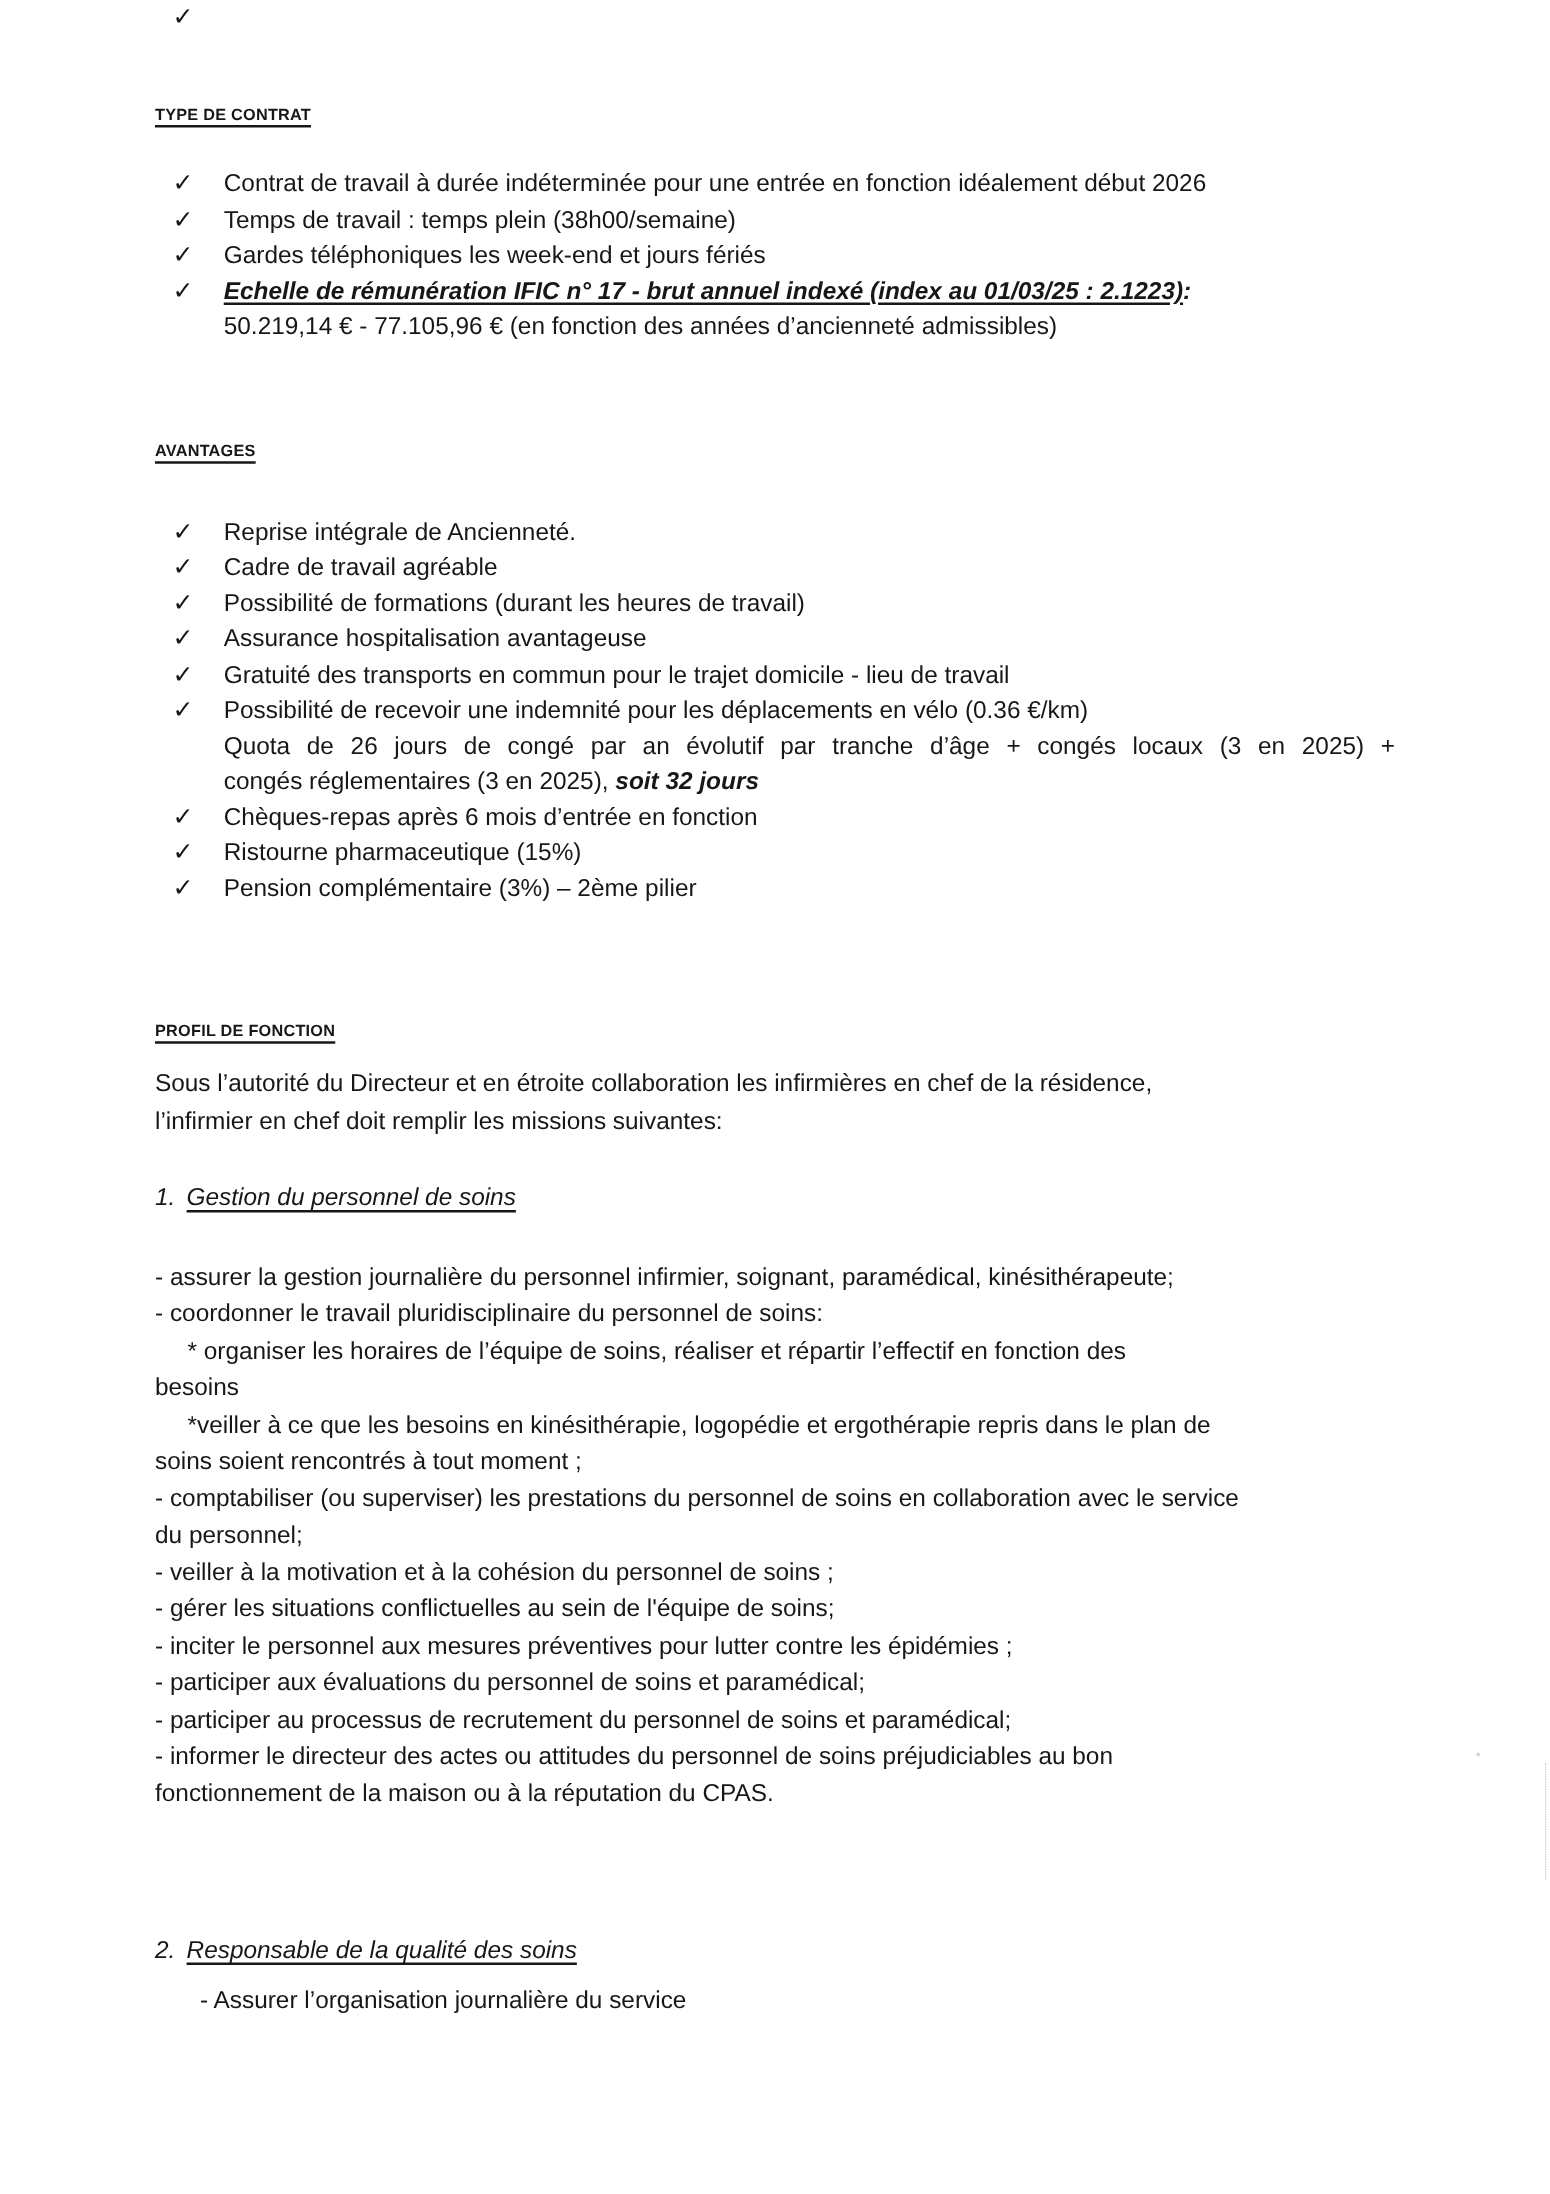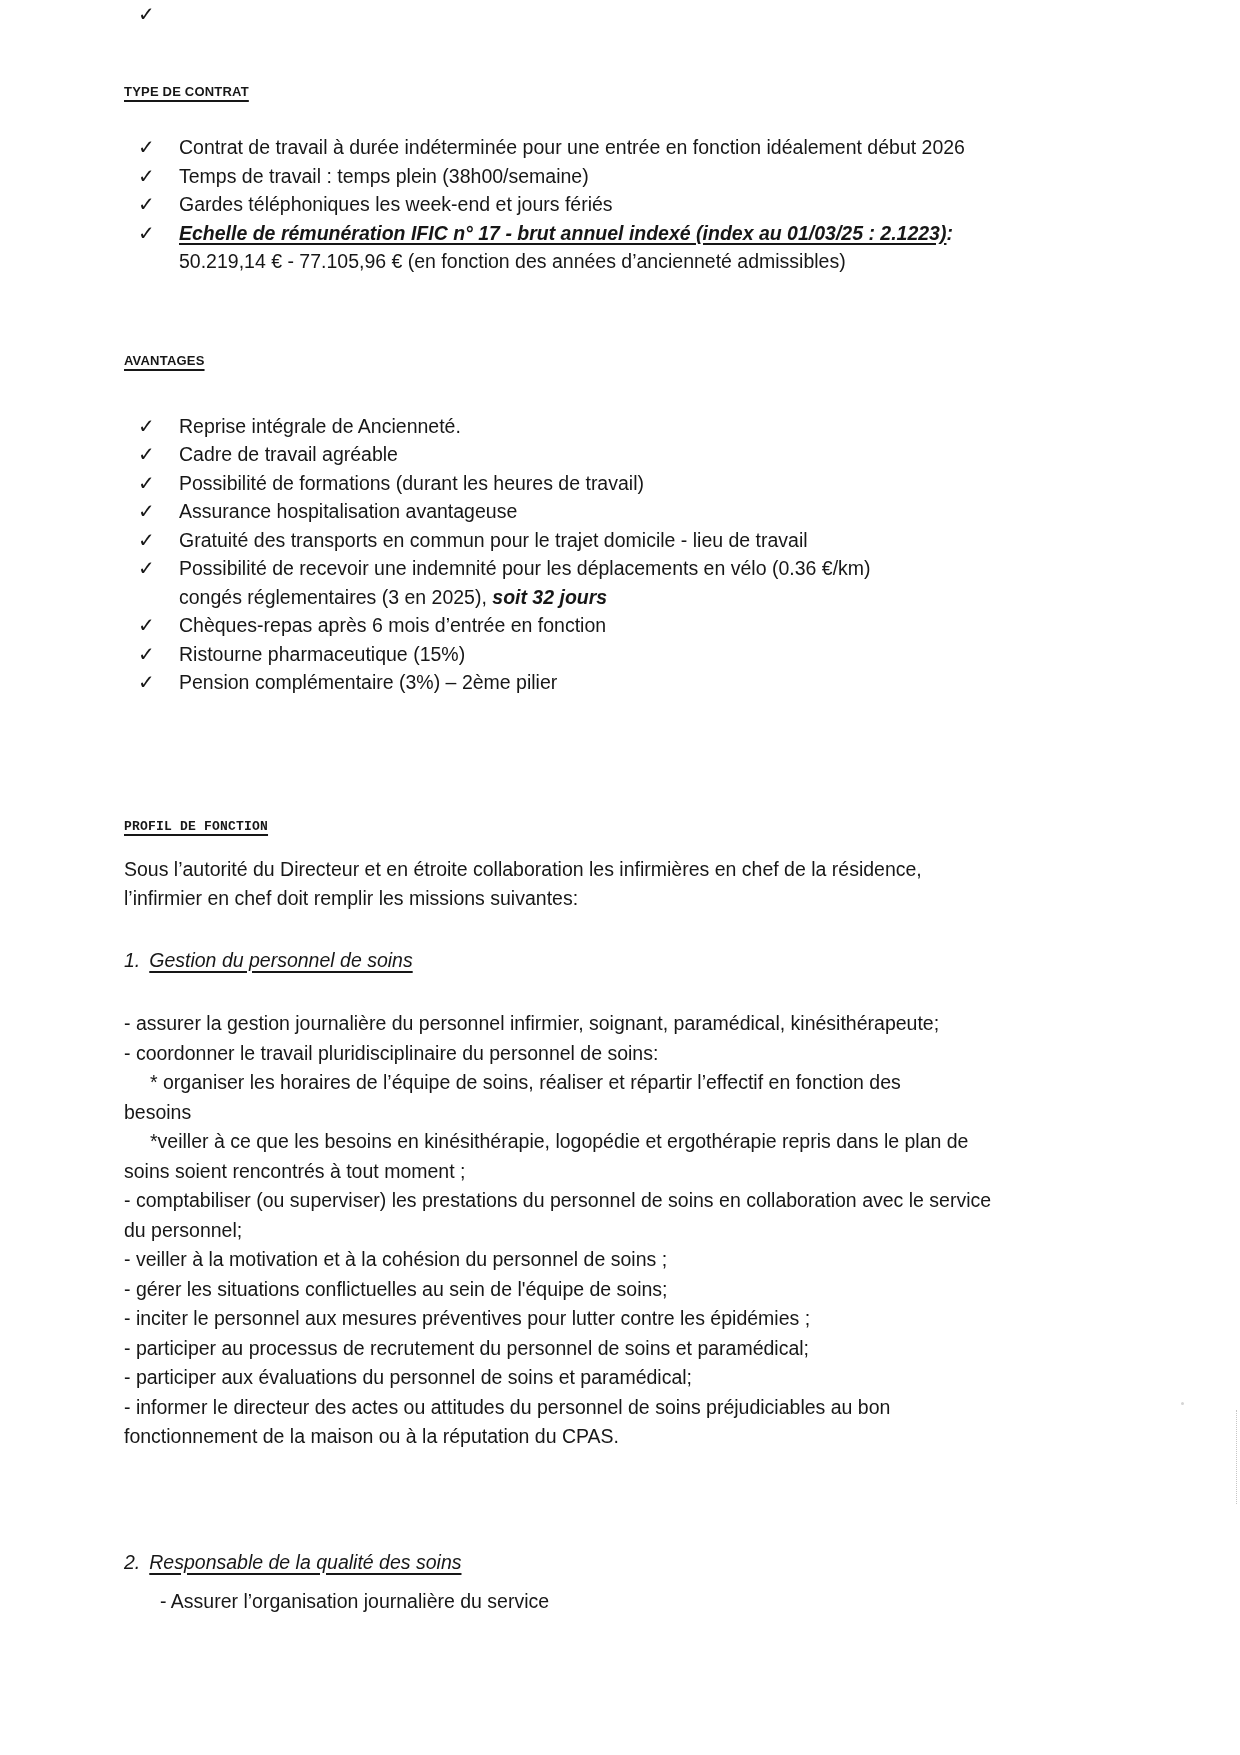--- a/index.html
+++ b/index.html
@@ -116,37 +116,38 @@
       <div class="bullet">
         <span class="check">✓</span>
         <span>Gratuité des transports en commun pour le trajet domicile - lieu de travail</span>
       </div>
       <div class="bullet">
         <span class="check">✓</span>
         <span>Possibilité de recevoir une indemnité pour les déplacements en vélo (0.36 €/km)</span>
       </div>
       <div class="quota">
         <span class="check">✓</span>
+        <div class="jline">Quota de 26 jours de congé par an évolutif par tranche d’âge + congés locaux (3 en 2025) +</div>
         <div><span>congés réglementaires (3 en 2025), </span><span class="bolditalic">soit 32 jours</span></div>
       </div>
       <div class="bullet">
         <span class="check">✓</span>
         <span>Chèques-repas après 6 mois d’entrée en fonction</span>
       </div>
       <div class="bullet">
         <span class="check">✓</span>
         <span>Ristourne pharmaceutique (15%)</span>
       </div>
       <div class="bullet">
         <span class="check">✓</span>
         <span>Pension complémentaire (3%) – 2ème pilier</span>
       </div>
     </div>
 
-    <div class="heading" style="margin-top:118px;font-family:Liberation Mono, monospace;">PROFIL DE FONCTION</div>
+    <div class="heading" style="margin-top:88px;">PROFIL DE FONCTION</div>
 
     <div style="margin-top:16px;">
       <div class="line">Sous l’autorité du Directeur et en étroite collaboration les infirmières en chef de la résidence,</div>
       <div class="line">l’infirmier en chef doit remplir les missions suivantes:</div>
     </div>
 
     <div class="sectitle" style="margin-top:32px;">
       <span class="num">1.</span><span class="tit">Gestion du personnel de soins</span>
     </div>
 
@@ -155,22 +156,22 @@
       <div class="line">- coordonner le travail pluridisciplinaire du personnel de soins:</div>
       <div class="line indent1">* organiser les horaires de l’équipe de soins, réaliser et répartir l’effectif en fonction des</div>
       <div class="line">besoins</div>
       <div class="line indent1">*veiller à ce que les besoins en kinésithérapie, logopédie et ergothérapie repris dans le plan de</div>
       <div class="line">soins soient rencontrés à tout moment ;</div>
       <div class="line">- comptabiliser (ou superviser) les prestations du personnel de soins en collaboration avec le service</div>
       <div class="line">du personnel;</div>
       <div class="line">- veiller à la motivation et à la cohésion du personnel de soins ;</div>
       <div class="line">- gérer les situations conflictuelles au sein de l'équipe de soins;</div>
       <div class="line">- inciter le personnel aux mesures préventives pour lutter contre les épidémies ;</div>
+      <div class="line">- participer aux évaluations du personnel de soins et paramédical;</div>
       <div class="line">- participer au processus de recrutement du personnel de soins et paramédical;</div>
-      <div class="line">- participer aux évaluations du personnel de soins et paramédical;</div>
       <div class="line">- informer le directeur des actes ou attitudes du personnel de soins préjudiciables au bon</div>
       <div class="line">fonctionnement de la maison ou à la réputation du CPAS.</div>
     </div>
 
     <div class="sectitle" style="margin-top:96px;">
       <span class="num">2.</span><span class="tit">Responsable de la qualité des soins</span>
     </div>
 
     <div class="sec2line" style="margin-top:10px;">- Assurer l’organisation journalière du service</div>
 

